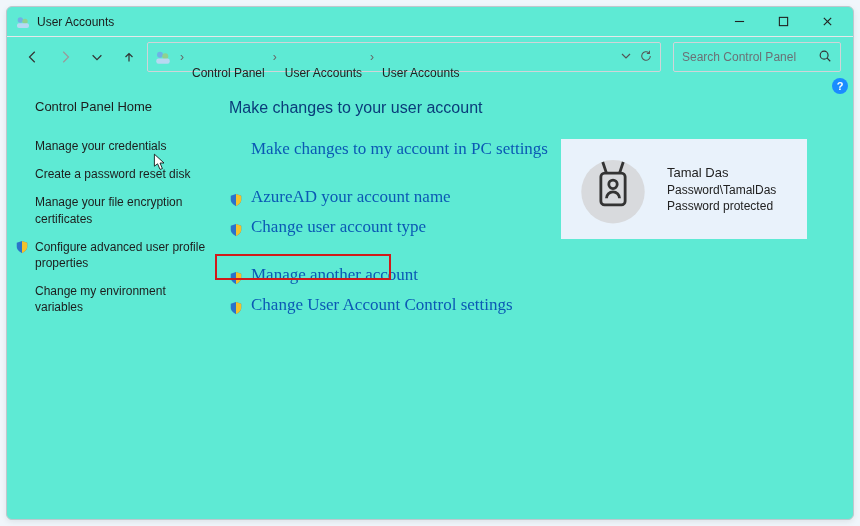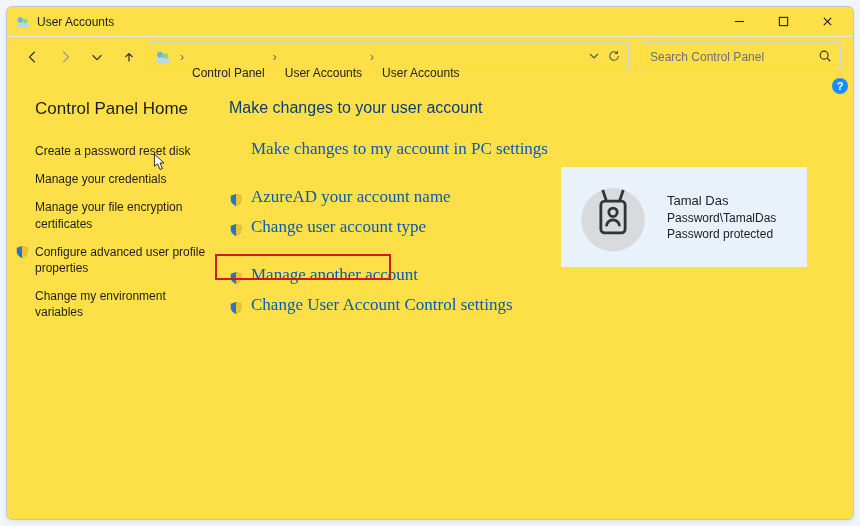--- a/index.html
+++ b/index.html
@@ -9,21 +9,21 @@
     font-size: 12px;
     background: #f0f6fb;
     width: 860px;
     height: 526px;
     overflow: hidden;
     position: relative;
   }
   .window {
     position: absolute;
     top: 6px; left: 6px; right: 6px; bottom: 6px;
-    background: #fde047;
+    background: #5eead4;
     border: 1px solid #bfc7cd;
     border-radius: 6px;
     display: flex;
     flex-direction: column;
     box-shadow: 0 2px 6px rgba(0,0,0,.08);
   }
   
   .titlebar {
     height: 30px;
     display: flex;
@@ -80,21 +80,21 @@
   }
   .crumb-sep { color: #666; padding: 0 2px; }
   .address-bar .addr-icon { width: 18px; height: 18px; margin-right: 4px; flex:0 0 auto; }
   .addr-right {
     margin-left: auto;
     display: flex; align-items: center; gap: 8px; padding-right: 2px;
     color: #555;
   }
   .addr-right svg { width: 12px; height: 12px; }
   .search-box {
-    width: 200px;
+    width: 168px;
     height: 30px;
     border: 1px solid #d0d4d8;
     border-radius: 2px;
     display: flex; align-items: center;
     padding: 0 8px;
     margin-left: 8px;
     color: #6b7075;
     font-size: 12px;
     justify-content: space-between;
   }
@@ -116,21 +116,21 @@
     font-size: 12px;
     line-height: 1.35;
     margin-bottom: 12px;
   }
   .side-link.dark { color: #1d1d1d; }
   .side-link.with-shield { position: relative; padding-left: 0; }
   .side-link .row { display:flex; align-items:flex-start; gap:6px;justify-content:space-between; }
   .side-link .row .txt { flex:1; }
   .side-link .row svg { flex:0 0 auto; margin-top:1px; margin-left:-20px; }
   .cp-home {
-    color: #1d1d1d; font-size: 17px; margin-bottom: 24px;
+    color: #1d1d1d; font-size: 13px; margin-bottom: 24px;
   }
   .main {
     flex: 1;
     padding-left: 12px;
     position: relative;
   }
   .main h1 {
     color: #0a3c7a;
     font-size: 16px;
     font-weight: 400;
@@ -154,21 +154,20 @@
   .user-card {
     position: absolute;
     right: 28px;
     top: 40px;
     width: 246px;
     height: 100px;
     background: #e9f2fb;
     display: flex; align-items: center;
     padding: 0 10px;
     gap: 12px;
-    margin-top: 28px;
   }
   .user-card .avatar-wrap {
     width: 84px; height: 84px;
     display:flex; align-items:center; justify-content:center;
   }
   .user-card .info { font-size: 12px; color: #222; line-height:1.35; }
   .user-card .info .name { font-size: 13px; }
   
   .help-badge {
     position: absolute;
@@ -283,24 +282,24 @@
       </span>
     </div>
   </div>
 
   <div class="body">
 
     <div class="sidebar">
       <div class="cp-home">Control Panel Home</div>
 
       <div class="side-link dark">
+        <span>Manage your credentials</span>
+      </div>
+      <div class="side-link dark">
         <span>Create a password reset disk</span>
-      </div>
-      <div class="side-link dark">
-        <span>Manage your credentials</span>
       </div>
       <div class="side-link dark">
         <span>Manage your file encryption certificates</span>
       </div>
       <div class="side-link dark with-shield">
         <div class="row">
           <svg class="shield" viewBox="0 0 16 16">
               <path d="M8 1 L14 3 V8 C14 12 8 15 8 15 C8 15 2 12 2 8 V3 Z" fill="#2b73c9"></path>
               <path d="M8 1 L14 3 V8 C14 12 8 15 8 15 Z" fill="#f3c22b"></path>
             </svg>

